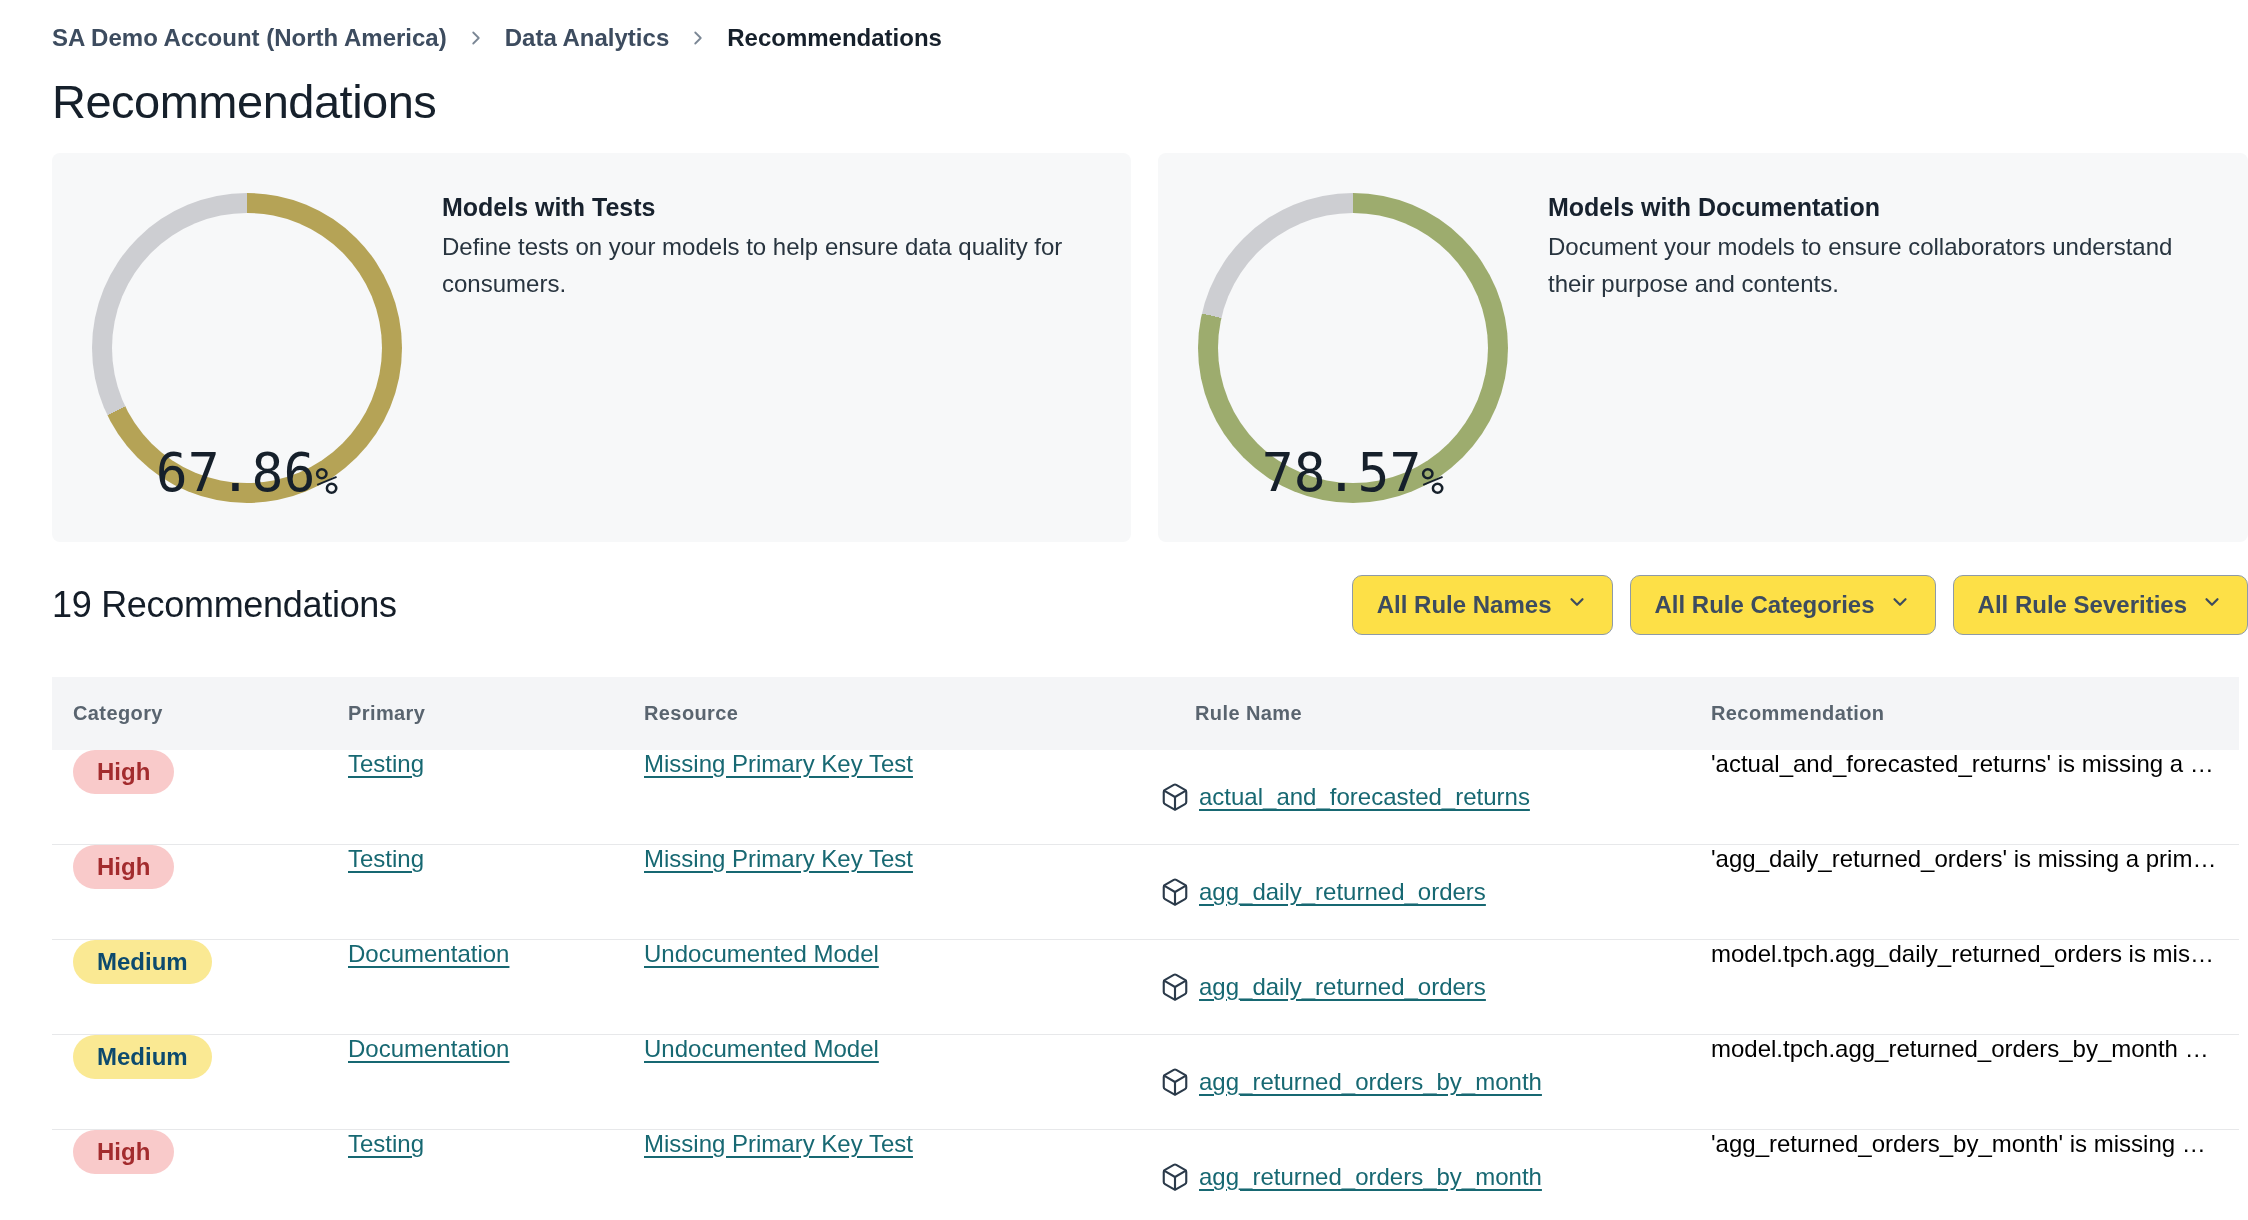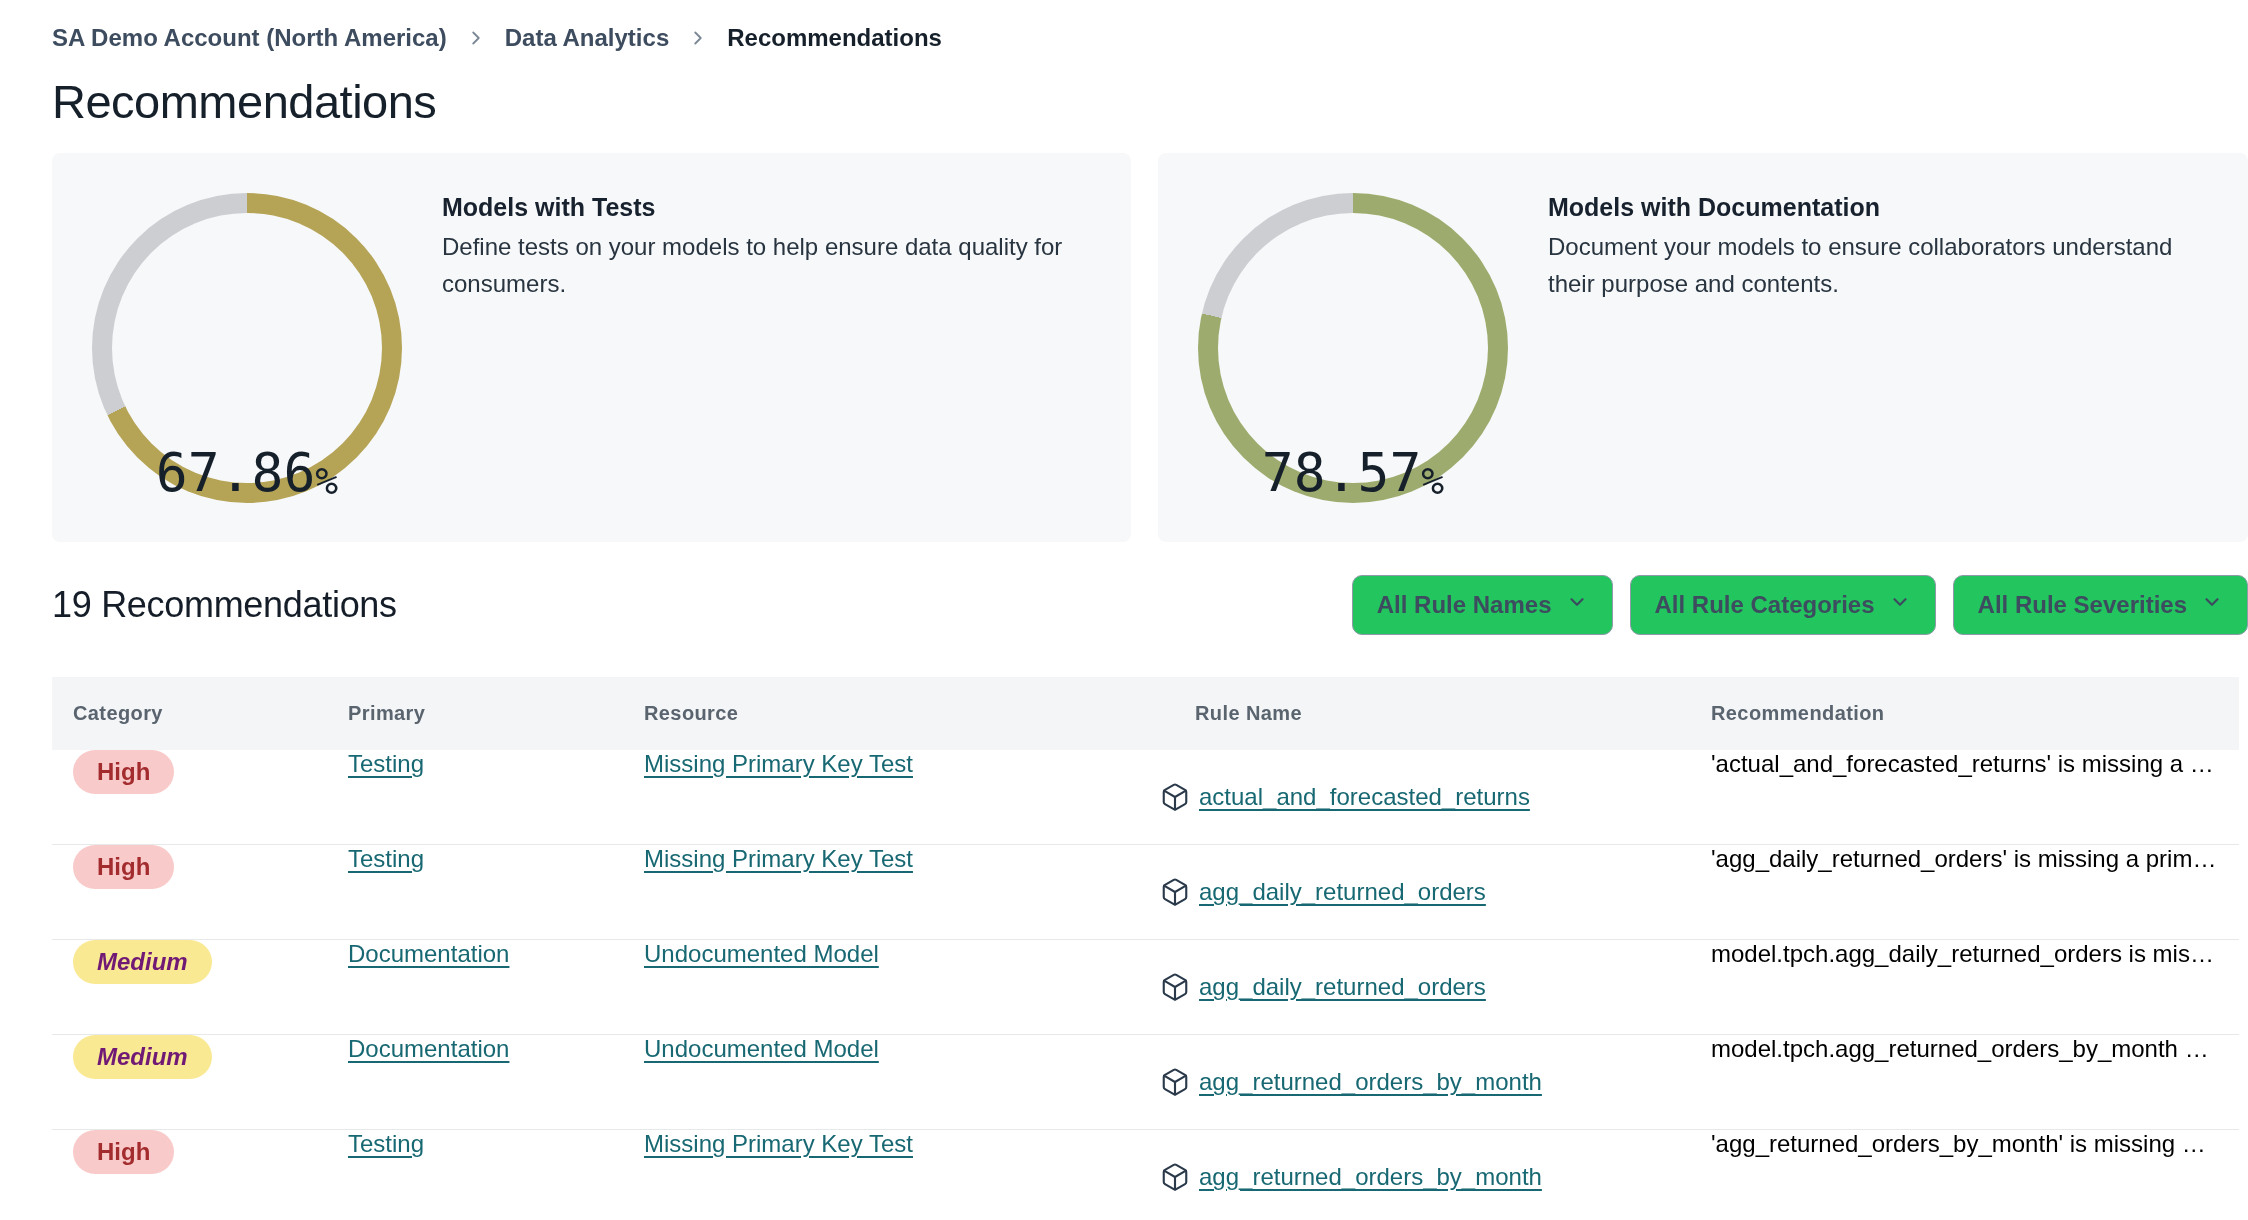--- a/index.html
+++ b/index.html
@@ -47,21 +47,21 @@
 
   
   .list-head {
     display: flex; align-items: center; justify-content: space-between;
     margin-top: 33px; 
   }
   .list-head h2 { font-size: 36px; font-weight: 500; color: #141d28; letter-spacing: -0.3px; }
   .filters { display: flex; gap: 17px; }
   .filter-btn {
     display: flex; align-items: center; gap: 14px; height: 60px; padding: 0 24px;
-    background: #22c55e; border: 1.5px solid #8e9aa7; border-radius: 10px;
+    background: #fde047; border: 1.5px solid #8e9aa7; border-radius: 10px;
     font-family: "Liberation Sans", sans-serif; font-size: 24px; font-weight: 600; color: #3d4c5f;
     cursor: pointer;
   }
 
   
   .table { margin-top: 42px; margin-right: 9px; }
   .thead { display: flex; background: #f4f5f7; height: 73px; align-items: center; }
   .th {
     font-size: 20px; font-weight: 600; color: #59646f; letter-spacing: 0.4px;
     padding-left: 21px; white-space: nowrap;
@@ -72,21 +72,21 @@
   .c-cat  { width: 296px; flex: none; }
   .c-rule { width: 516px; flex: none; }
   .c-res  { width: 551px; flex: none; display: flex; align-items: center; gap: 9px; }
   .c-rec  { flex: 1 1 auto; overflow: hidden; white-space: nowrap; }
 
   .badge {
     display: inline-block; height: 44px; line-height: 44px; padding: 0 24px;
     border-radius: 22px; font-size: 24px; font-weight: 700;
   }
   .badge-high   { background: #f9caca; color: #a32c2e; }
-  .badge-medium { background: #fae993; color: #701a75; font-style: italic; }
+  .badge-medium { background: #fae993; color: #0c4a6e; }
 
   a.link {
     font-size: 24px; color: #176872; text-decoration: underline;
     text-underline-offset: 4px; cursor: pointer; white-space: nowrap;
     overflow: hidden; text-overflow: ellipsis;
   }
   .cube-icon { flex: none; display: flex; align-items: center; color: #2b3a4a; }
   .rec-text { font-size: 24px; color: #000000; }
 </style>
 </head>

